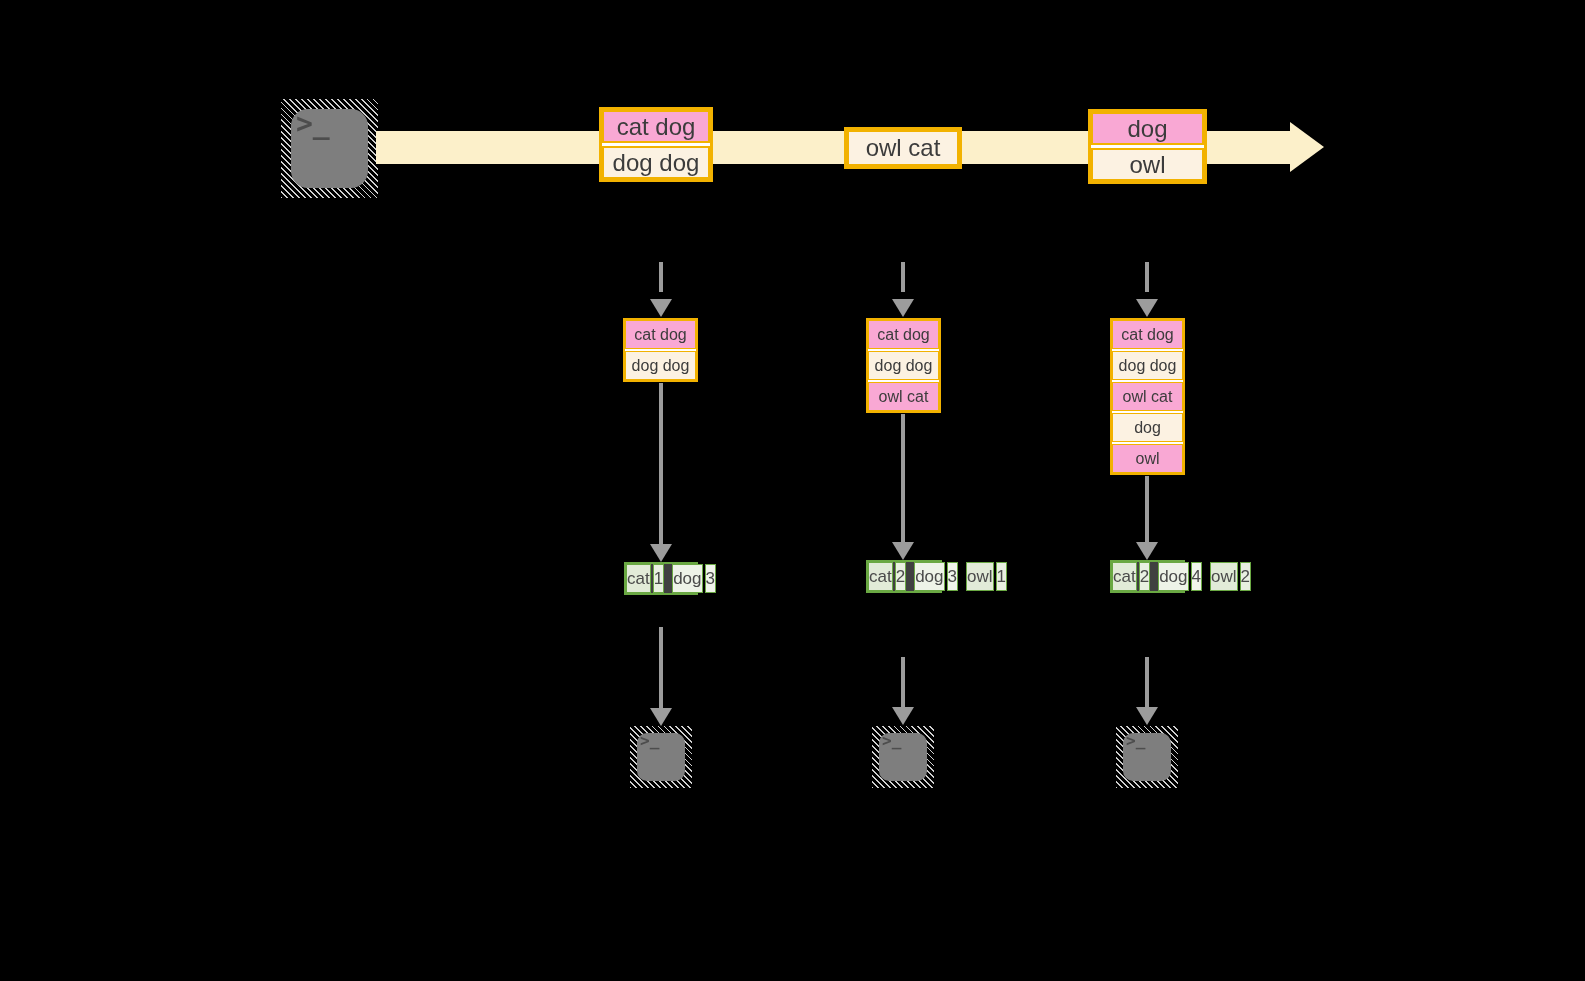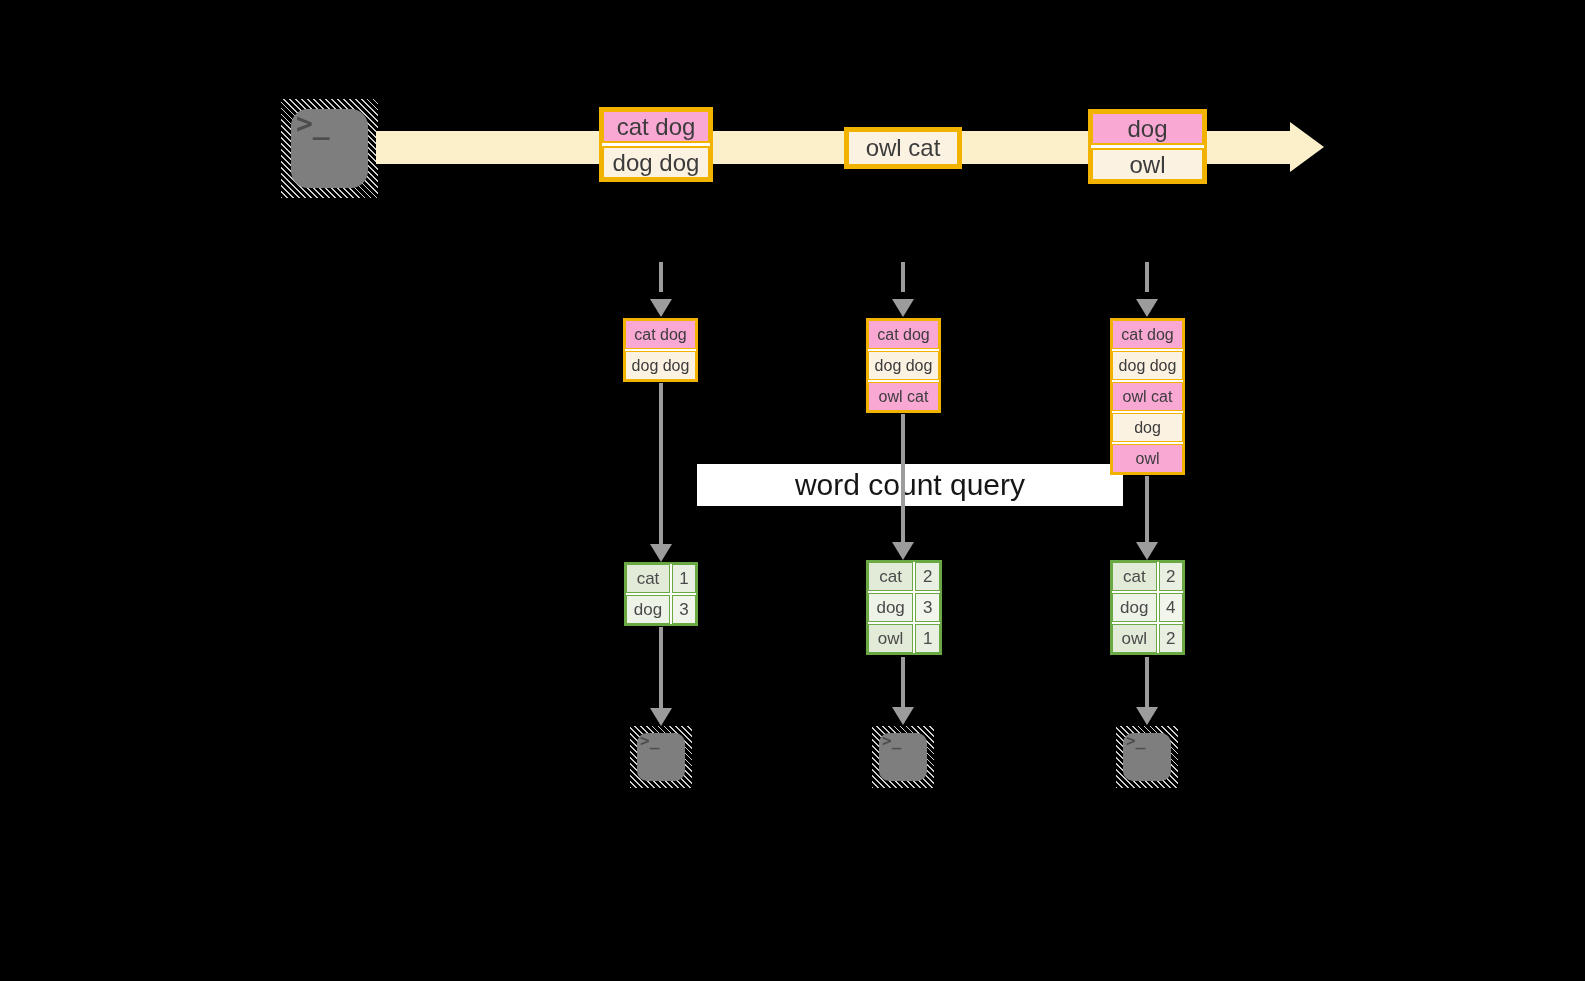--- a/index.html
+++ b/index.html
@@ -39,22 +39,22 @@
   .arrowhead{position:absolute;width:0;height:0;z-index:3;
              border-left:11px solid transparent;border-right:11px solid transparent;
              border-top:18px solid #9c9c9c;}
 
   
   .query-band{position:absolute;left:697px;top:464px;width:426px;height:42px;background:#ffffff;
               display:flex;align-items:center;justify-content:center;z-index:1;}
   .query-band span{position:relative;z-index:4;font-size:30px;color:#161616;}
 
   
-  .green-box{position:absolute;background:#ffffff;border:2.5px solid #6aa843;
-             display:flex;flex-direction:column;gap:2px;box-sizing:border-box;z-index:2;}
+  .green-box{position:absolute;background:#404040;border:2.5px solid #6aa843;
+             display:flex;flex-direction:row;gap:8px;box-sizing:border-box;z-index:2;}
   .green-row{display:flex;gap:2px;height:29px;}
   .green-cell{border:1.5px solid #6aa843;display:flex;align-items:center;justify-content:center;
               color:#4a4a4a;font-size:17px;box-sizing:border-box;}
   .g-word{flex:1.9;}
   .g-count{flex:1;}
   .g-dark{background:#e2ebd8;}
   .g-light{background:#eef3e8;}
   .g-dark-num{background:#e9f0e1;}
   .g-light-num{background:#f1f5ec;}
 </style>
@@ -100,23 +100,20 @@
     <div class="gold-cell win-cell fill-dark">owl cat</div>
   </div>
   <div class="gold-box win" style="left:1110px;top:318px;width:75px;">
     <div class="gold-cell win-cell fill-dark">cat dog</div>
     <div class="gold-cell win-cell fill-light">dog dog</div>
     <div class="gold-cell win-cell fill-dark">owl cat</div>
     <div class="gold-cell win-cell fill-light">dog</div>
     <div class="gold-cell win-cell fill-dark">owl</div>
   </div>
 
-  <div class="query-band">
-    <span>word count query</span>
-  </div>
 
   <div class="vline" style="left:659px;top:383px;height:162px;"></div>
   <div class="arrowhead" style="left:650px;top:544px;"></div>
   <div class="vline" style="left:901px;top:414px;height:128px;"></div>
   <div class="arrowhead" style="left:892px;top:542px;"></div>
   <div class="vline" style="left:1145px;top:476px;height:66px;"></div>
   <div class="arrowhead" style="left:1136px;top:542px;"></div>
 
   <div class="green-box" style="left:624px;top:562px;width:74px;">
     <div class="green-row">

